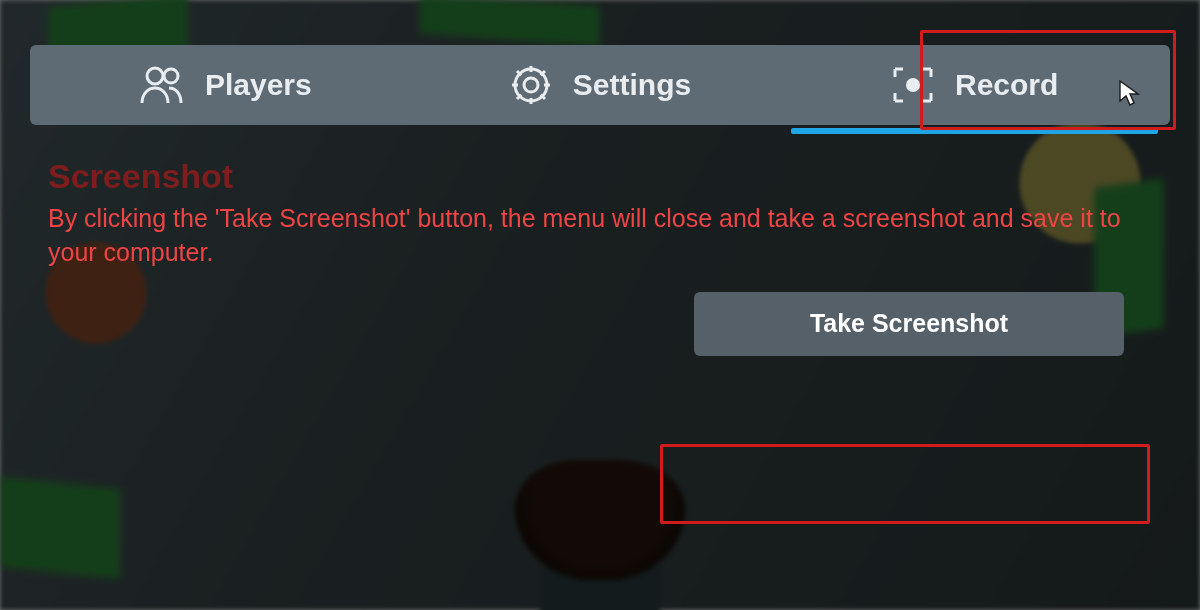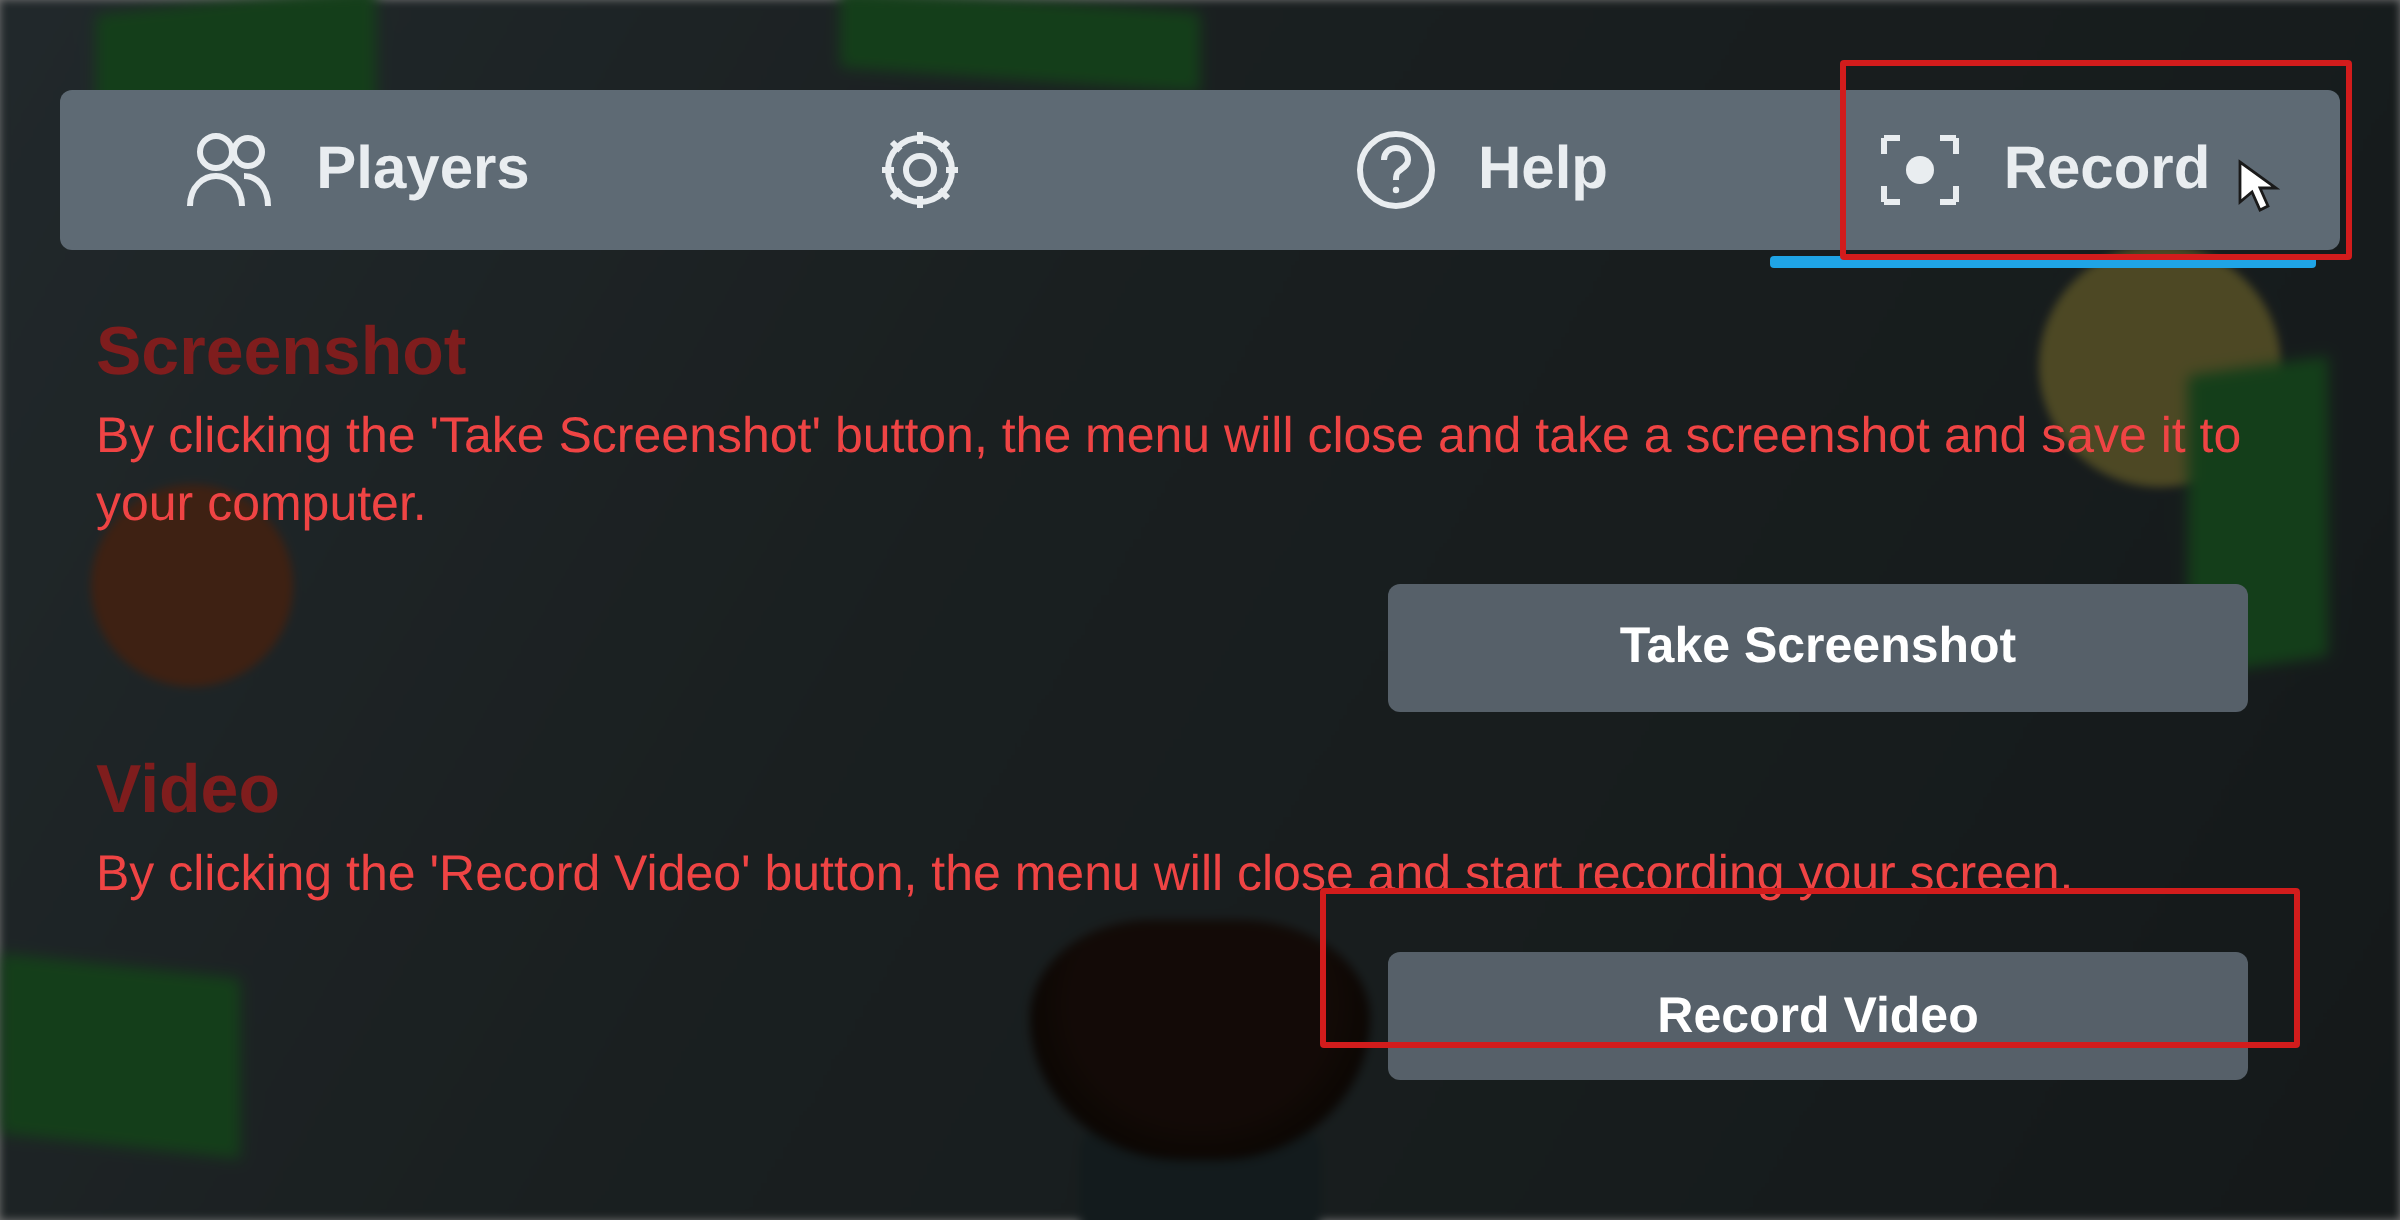--- a/index.html
+++ b/index.html
@@ -122,33 +122,24 @@
   </div>
 
   <div class="tab">
     <span class="icon">
       <svg width="44" height="44" viewBox="0 0 44 44">
         <circle cx="22" cy="22" r="7"></circle>
         <path d="M22 3v6M22 35v6M3 22h6M35 22h6M8 8l4.2 4.2M31.8 31.8 36 36M36 8l-4.2 4.2M12.2 31.8 8 36"></path>
         <circle cx="22" cy="22" r="16"></circle>
       </svg>
     </span>
+    <span>Settings</span>
   </div>
 
 
-  <div class="tab">
-    <span class="icon">
-      <svg width="42" height="42" viewBox="0 0 42 42">
-        <circle cx="21" cy="21" r="18"></circle>
-        <path d="M15 16c0-4 3-6 6-6s6 2 6 6c0 3-3 4-5 6-1 1-1 2-1 4"></path>
-        <circle cx="21" cy="31" r="1.6" fill="#e9edf0" stroke="none"></circle>
-      </svg>
-    </span>
-    <span>Help</span>
-  </div>
 
   <div class="tab active">
     <span class="icon">
       <svg width="44" height="40" viewBox="0 0 44 40">
         <path d="M4 4h8M4 4v8M40 4h-8M40 4v8M4 36h8M4 36v-8M40 36h-8M40 36v-8"></path>
         <circle cx="22" cy="20" r="7" fill="#e9edf0" stroke="none"></circle>
       </svg>
     </span>
     <span>Record</span>
     <span class="underline"></span>
@@ -164,24 +155,17 @@
 <div class="content">
 
   <div>
     <div class="section-title">Screenshot</div>
     <div class="section-desc">By clicking the 'Take Screenshot' button, the menu will close and take a screenshot and save it to your computer.</div>
     <div class="btn-row">
       <button class="btn">Take Screenshot</button>
     </div>
   </div>
 
-  <div class="section2">
-    <div class="section-title">Video</div>
-    <div class="section-desc">By clicking the 'Record Video' button, the menu will close and start recording your screen.</div>
-    <div class="btn-row">
-      <button class="btn">Record Video</button>
-    </div>
-  </div>
 
 </div>
 
 <div class="highlight hl-top"></div>
 <div class="highlight hl-bottom"></div>
 
 </body></html>

